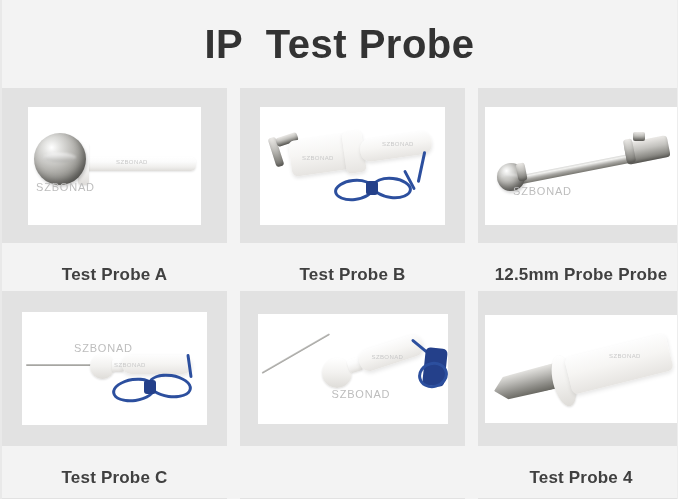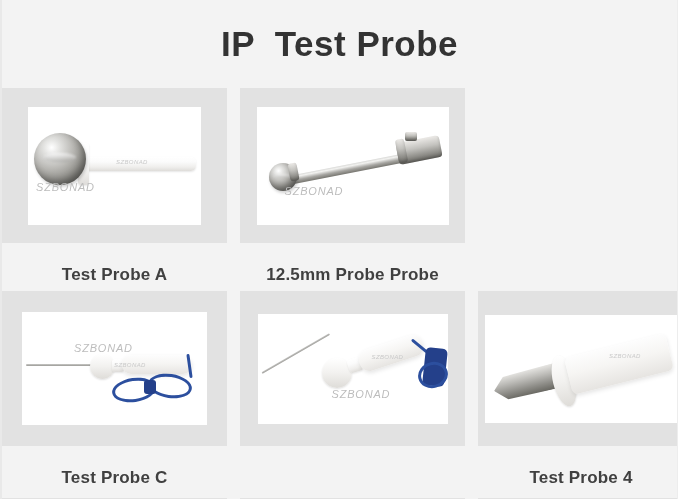--- a/index.html
+++ b/index.html
@@ -20,21 +20,21 @@
 
   
   .page-header {
     height: 88px;
     background: #f3f3f3;
     display: flex;
     align-items: center;
     justify-content: center;
   }
   .page-title {
-    font-size: 35px;
+    font-size: 40px;
     font-weight: bold;
     color: #333333;
     letter-spacing: 0.5px;
     white-space: pre;
   }
 
   
   .probe-grid {
     display: grid;
     grid-template-columns: 225px 225px 206px;
@@ -92,21 +92,20 @@
 
   
   .watermark {
     position: absolute;
     color: #bdbdbd;
     font-size: 11px;
     font-family: "Liberation Sans", sans-serif;
     letter-spacing: 0.8px;
     pointer-events: none;
     z-index: 5;
-    font-style: italic;
   }
   .watermark.small {
     font-size: 6px;
     color: #c9c9c9;
     letter-spacing: 0.4px;
   }
 
   
   .art { position: absolute; }
 
@@ -213,20 +212,46 @@
         <div class="art sphere" style="left:6px; top:26px; width:52px; height:52px;"></div>
         <span class="watermark small" style="left:88px; top:52px;">SZBONAD</span>
         <span class="watermark" style="left:8px; top:74px;">SZBONAD</span>
       </div>
     </div>
     <div class="probe-label-band">
       <span class="probe-label">Test Probe A</span>
     </div>
   </div>
 
+  <div class="probe-card col-b">
+    <div class="probe-image-panel">
+      <div class="probe-photo">
+
+        <div class="art collar" style="left:12px; top:30px; width:8px; height:30px; transform:rotate(-18deg);"></div>
+        <div class="art collar" style="left:16px; top:28px; width:22px; height:9px; transform:rotate(-18deg);"></div>
+
+        <div class="art whitebar-soft" style="left:30px; top:30px; width:60px; height:36px; transform:rotate(-8deg); border-radius:6px;"></div>
+
+        <div class="art whitebar-soft" style="left:84px; top:24px; width:20px; height:42px; transform:rotate(-8deg); border-radius:5px;"></div>
+
+        <div class="art whitebar-soft" style="left:100px; top:28px; width:72px; height:23px; transform:rotate(-8deg); border-radius:10px;"></div>
+
+        <div class="art cable-line" style="left:160px; top:44px; width:3px; height:32px; transform:rotate(12deg);"></div>
+        <div class="art cable-loop" style="left:74px; top:72px; width:40px; height:22px; transform:rotate(-6deg);"></div>
+        <div class="art cable-loop" style="left:112px; top:70px; width:40px; height:22px; transform:rotate(6deg);"></div>
+        <div class="art cable-knot" style="left:106px; top:74px; width:12px; height:14px;"></div>
+        <div class="art cable-line" style="left:148px; top:62px; width:3px; height:22px; transform:rotate(-28deg);"></div>
+        <span class="watermark small" style="left:42px; top:48px;">SZBONAD</span>
+        <span class="watermark small" style="left:122px; top:34px;">SZBONAD</span>
+      </div>
+    </div>
+    <div class="probe-label-band">
+      <span class="probe-label">Test Probe B</span>
+    </div>
+  </div>
 
   <div class="probe-card col-c">
     <div class="probe-image-panel">
       <div class="probe-photo">
 
         <div class="art steelrod" style="left:28px; top:58px; width:120px; height:9px; transform:rotate(-11deg);"></div>
 
         <div class="art sphere" style="left:12px; top:56px; width:28px; height:28px;"></div>
         <div class="art collar" style="left:32px; top:56px; width:9px; height:18px; transform:rotate(-11deg);"></div>
 

